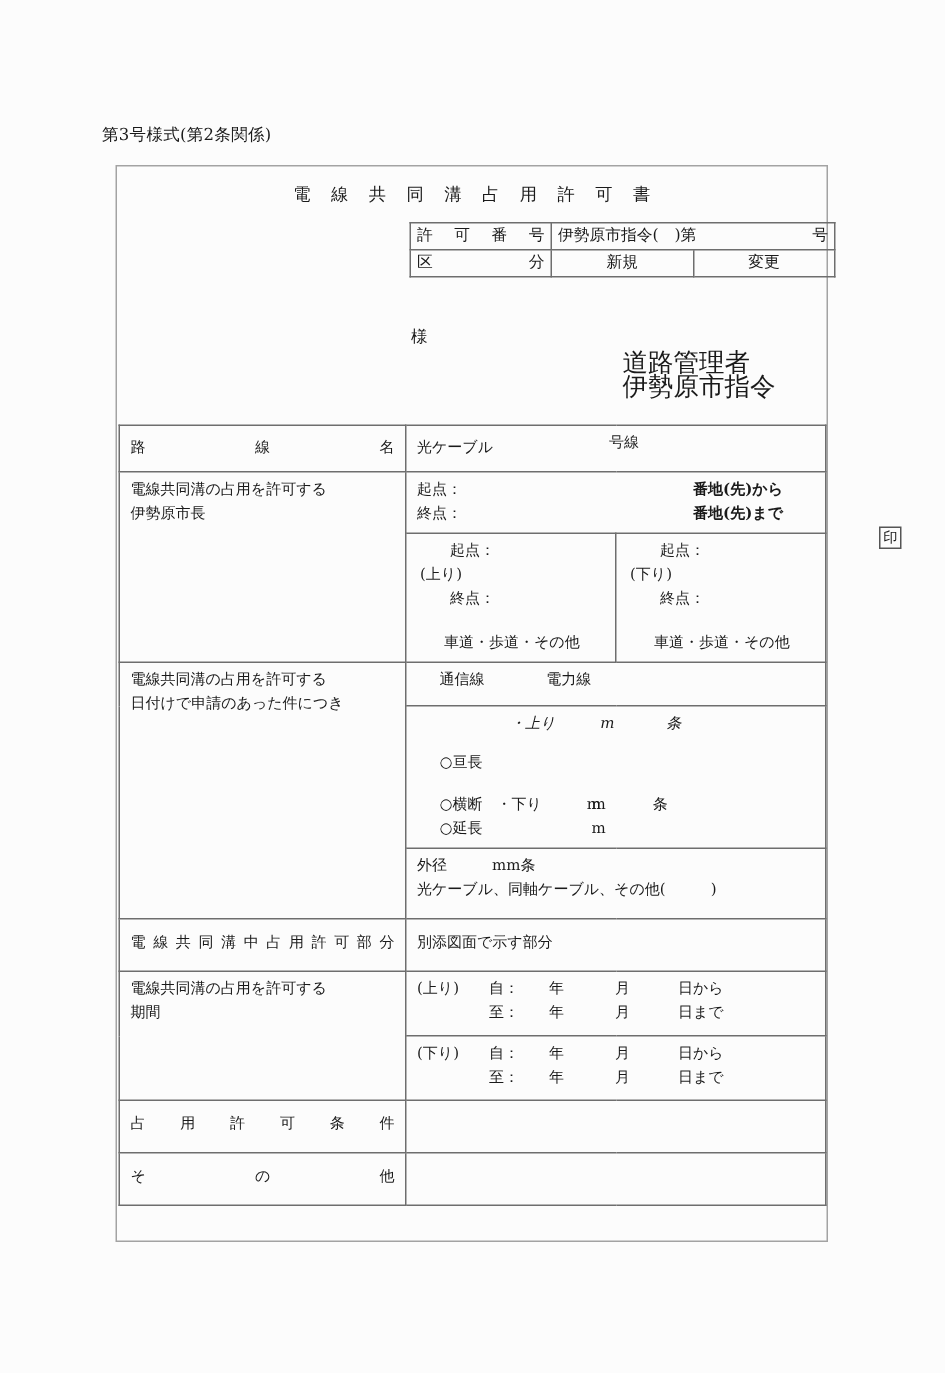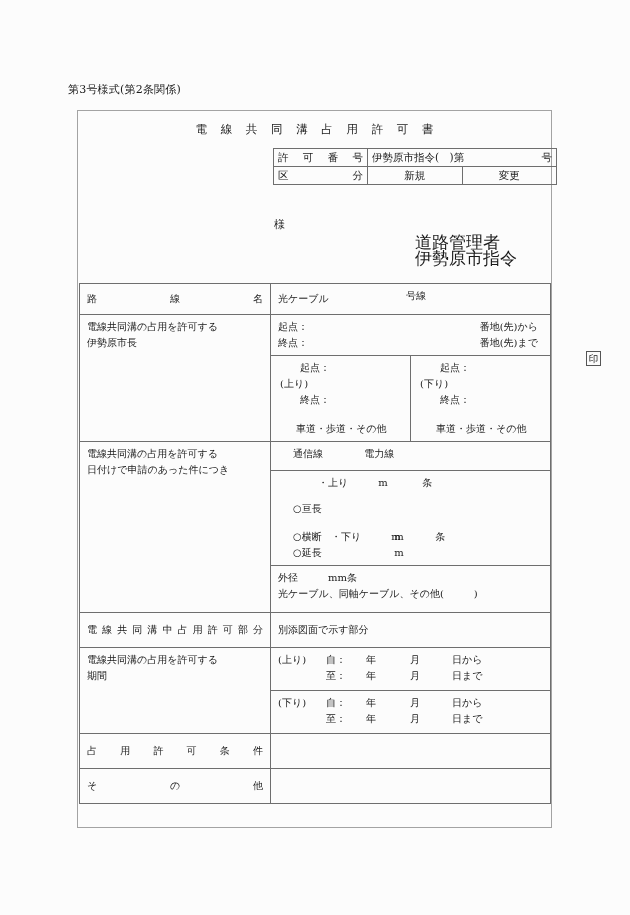--- a/index.html
+++ b/index.html
@@ -152,51 +152,51 @@
     text-align: justify;
     text-align-last: justify;
     padding: 4px 9px;
   }
 
   .row-route td { height: 22px; vertical-align: middle; }
   .route-val { position: relative; padding-left: 22px; }
   .route-val .tag2 { position: absolute; left: 135px; top: 4px; }
 
   .pt-cell { position: relative; }
-  .pt-cell .bangchi { position: absolute; right: 12px; }
+  .pt-cell .bangchi { position: absolute; right: 28px; font-weight: bold; }
 
   .seg-sub { position: relative; height: 74px; }
   .seg-sub .l1 { padding-left: 22px; }
   .seg-sub .l2 { padding-left: 2px; }
   .seg-sub .l3 { padding-left: 22px; }
   .seg-sub .l4 { padding-left: 18px; margin-top: 13px; }
 
   .lines-hdr { height: 20px; vertical-align: middle; margin-top: 42px; }
   .lines-hdr .a { display: inline-block; margin-left: 15px; }
   .lines-hdr .b { display: inline-block; margin-left: 38px; }
 
   .qty-cell { position: relative; height: 86px; padding: 6px 7px; }
-  .qty-cell .row-up   { position: absolute; left: 47px; top: 4px;  white-space: nowrap; }
+  .qty-cell .row-up   { position: absolute; left: 69px; top: 4px;  white-space: nowrap; font-style: italic; }
   .qty-cell .row-ko   { position: absolute; left: 22px; top: 30px; white-space: nowrap; }
   .qty-cell .row-dn   { position: absolute; left: 60px; top: 58px; white-space: nowrap; }
   .qty-cell .row-od   { position: absolute; left: 22px; top: 58px; white-space: nowrap; }
   .qty-cell .row-ln   { position: absolute; left: 22px; top: 74px; white-space: nowrap; }
   .qty-cell .u-m { display: inline-block; width: 44px; text-align: left; }
   .qty-cell .u-m2 { display: inline-block; width: 82px; text-align: right; }
   .gap-m { display: inline-block; width: 30px; }
 
   .outer-cell { height: 38px; padding-left: 22px; }
 
   .period-cell { position: relative; height: 34px; padding: 5px 7px; }
   .period-cell .dir { display: inline-block; width: 48px; }
   .period-cell .kw  { display: inline-block; width: 40px; }
   .period-cell .yy  { display: inline-block; width: 44px; }
   .period-cell .mm  { display: inline-block; width: 42px; }
 
-  .tail-row td { height: 26px; vertical-align: middle; }
+  .tail-row td { height: 26px; vertical-align: middle; font-family: Liberation Mono, monospace; }
 </style>
 </head>
 <body>
 
 <div class="page">
 
   <div class="form-no">第3号様式(第2条関係)</div>
 
   <div class="frame">
 

